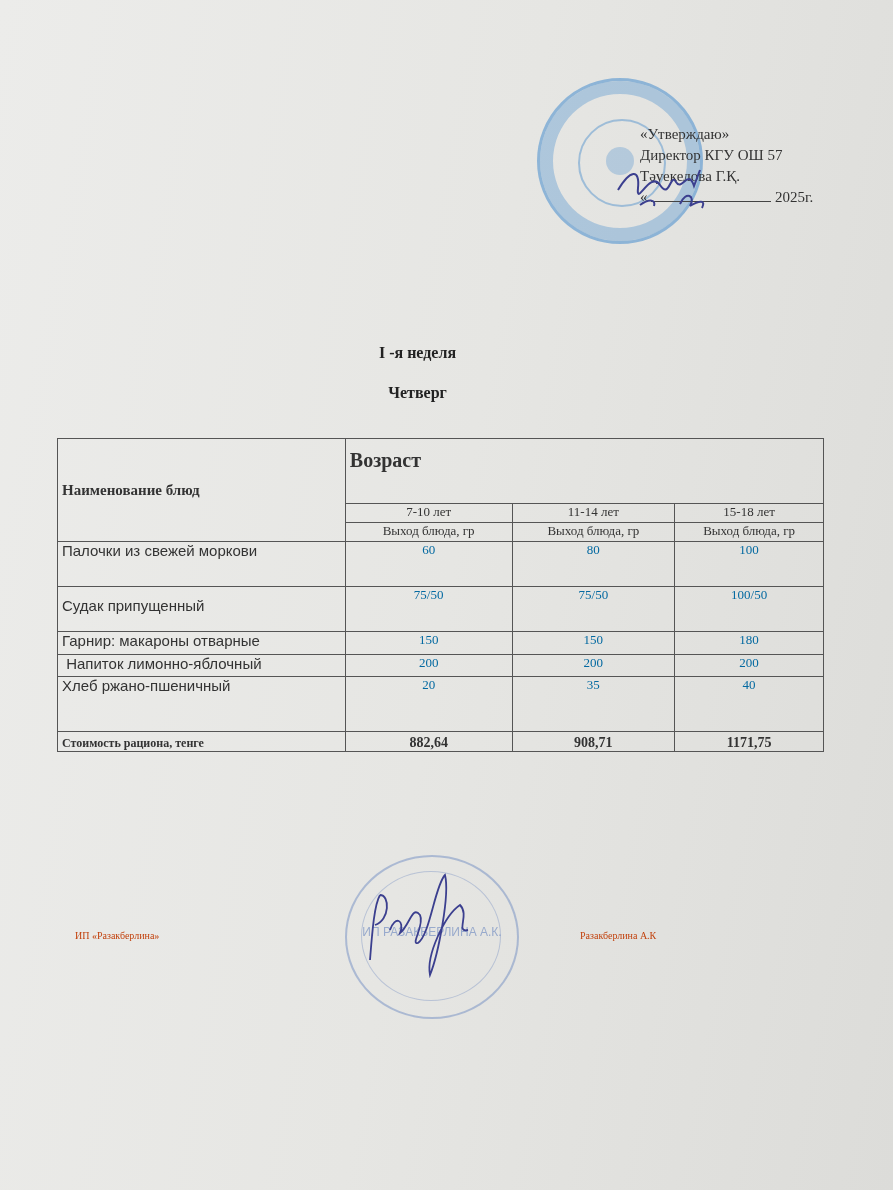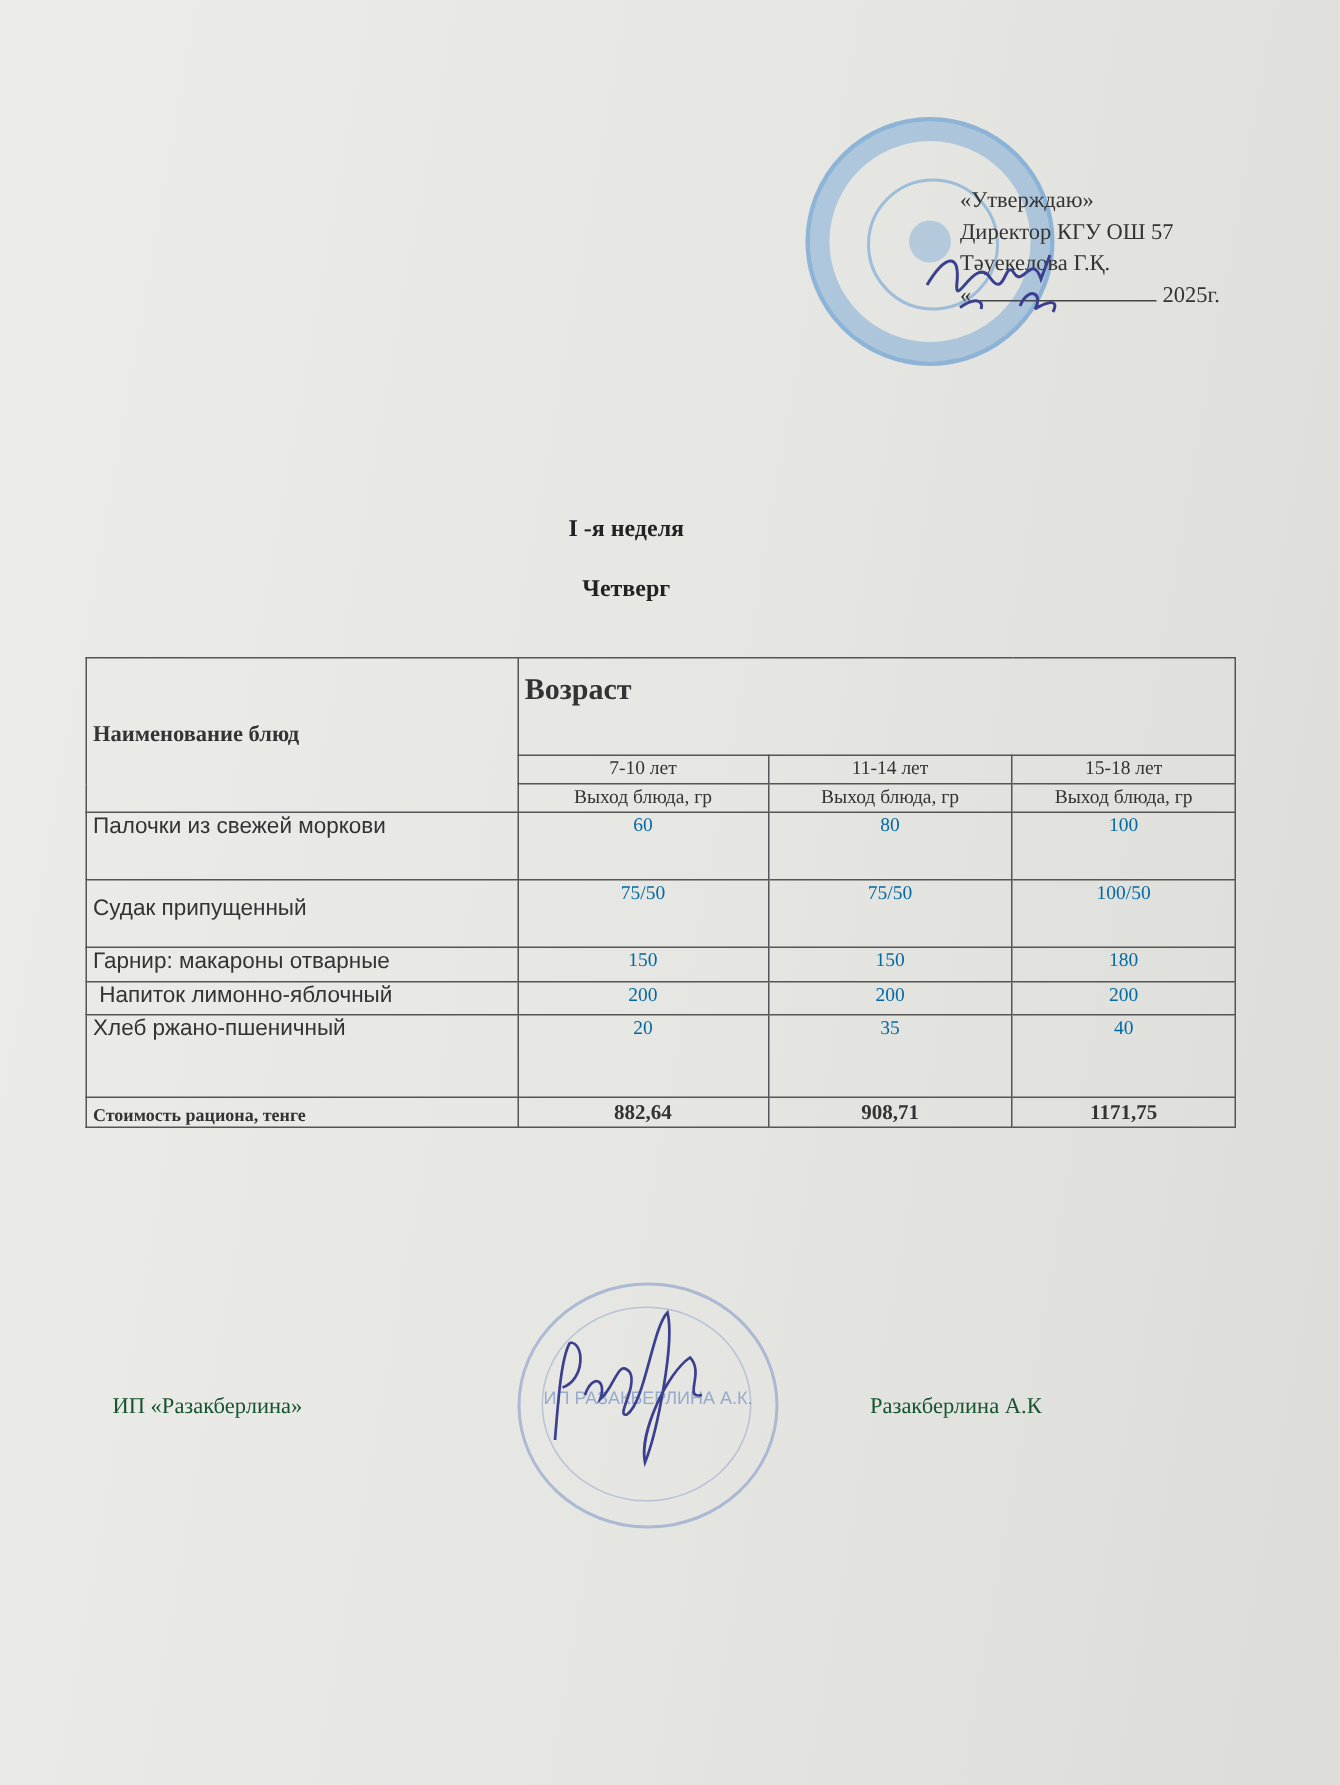--- a/index.html
+++ b/index.html
@@ -35,21 +35,21 @@
     border-collapse: collapse; font-size: 15px; color: #333;
   }
   table.menu td { border: 1px solid #555; padding: 0 4px; vertical-align: top; }
   .hdr-name { font-weight: bold; font-size: 15px; vertical-align: middle !important; }
   .hdr-age { font-weight: bold; font-size: 20px; height: 54px; padding-top: 10px !important; }
   .sub { font-weight: normal; font-size: 13px; height: 18px; text-align: center; }
   .num { text-align: center; font-size: 13px; color: #0369a1; }
   .dish { font-family: "Liberation Sans", "DejaVu Sans", sans-serif; font-size: 15px; color: #333; }
   .cost-label { font-weight: bold; font-size: 12px; vertical-align: bottom !important; }
   .cost-val { font-weight: bold; font-size: 14px; text-align: center; vertical-align: bottom !important; }
-  .footer { top: 930px; font-size: 15px; color: #14532d; }
+  .footer { top: 930px; font-size: 10px; color: #c2410c; }
   .stamp-bot {
     left: 345px; top: 855px; width: 170px; height: 160px; border-radius: 50%;
     border: 2px solid rgba(100,130,190,0.45);
   }
   .stamp-bot .inner {
     position: absolute; left: 14px; top: 14px; width: 138px; height: 128px; border-radius: 50%;
     border: 1px solid rgba(100,130,190,0.35);
   }
   .stamp-bot .txt {
     position: absolute; left: 0; width: 170px; top: 68px; text-align: center;

